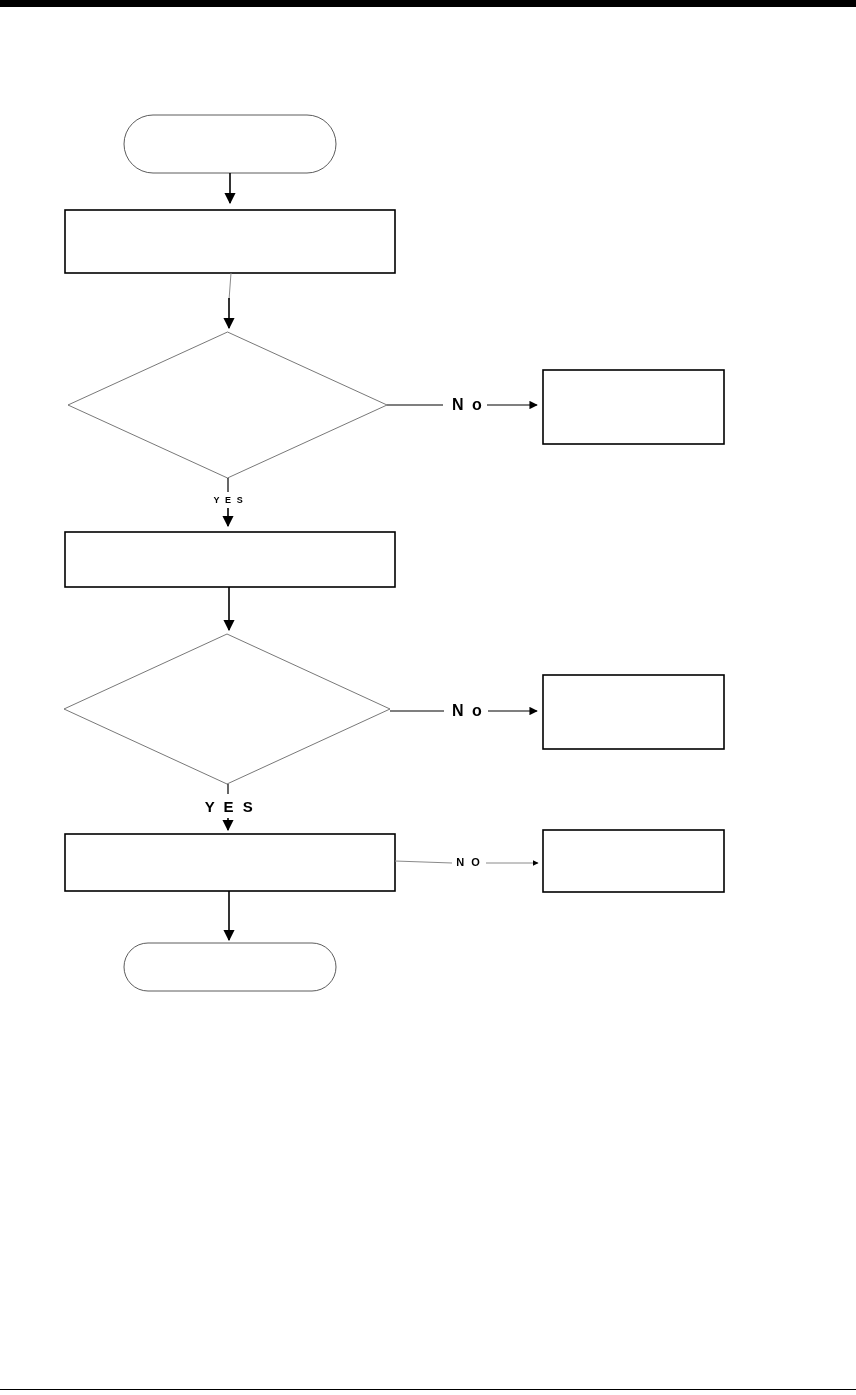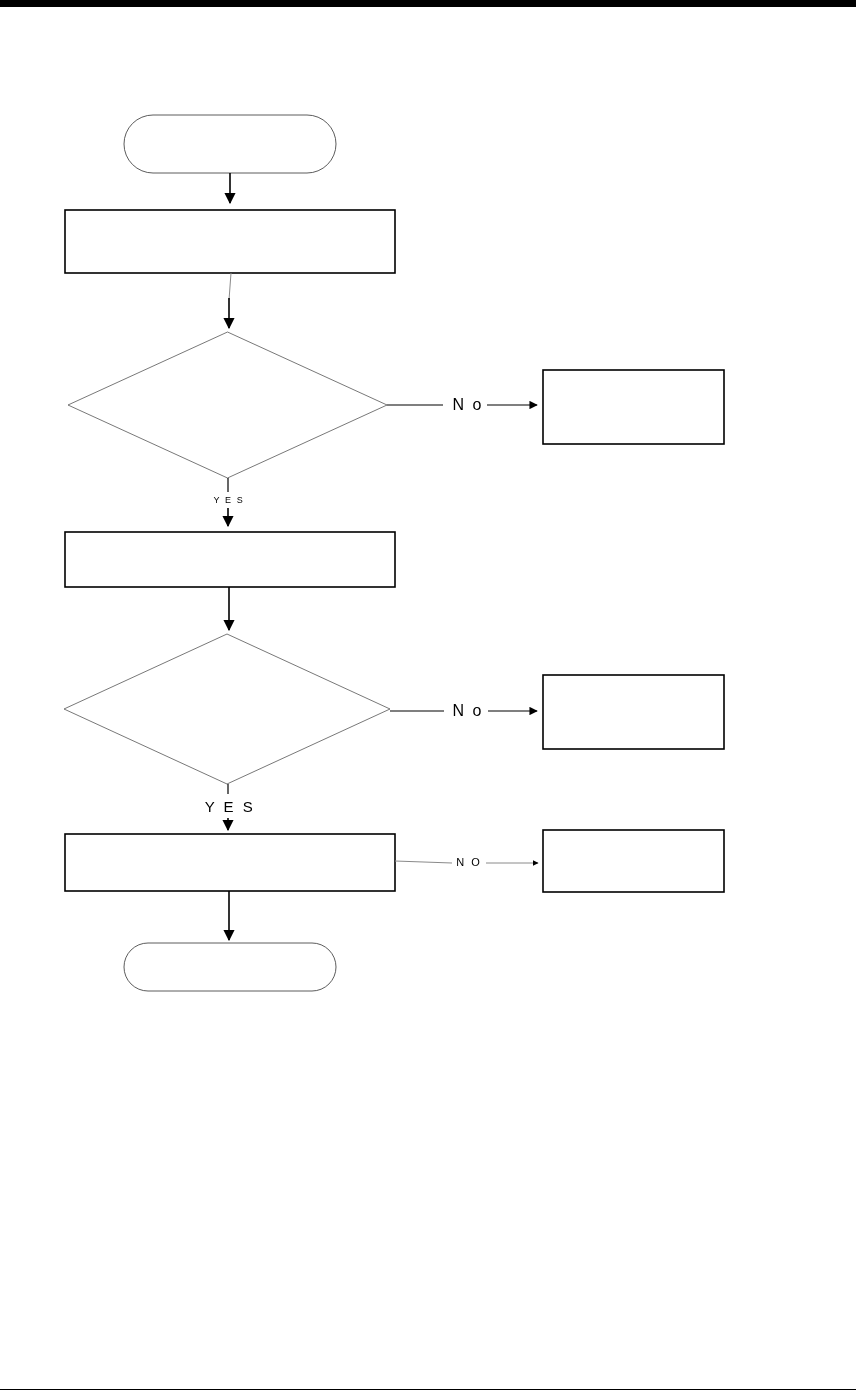--- a/index.html
+++ b/index.html
@@ -9,20 +9,21 @@
   }
   body {
     font-family: "Liberation Sans", sans-serif;
   }
   #page {
     position: relative;
     width: 856px;
     height: 1395px;
     background: #ffffff;
     overflow: hidden;
+    font-weight: bold;
   }
   #top-bar {
     position: absolute;
     left: 0;
     top: 0;
     width: 856px;
     height: 7px;
     background: #000000;
   }
   #bottom-rule {

